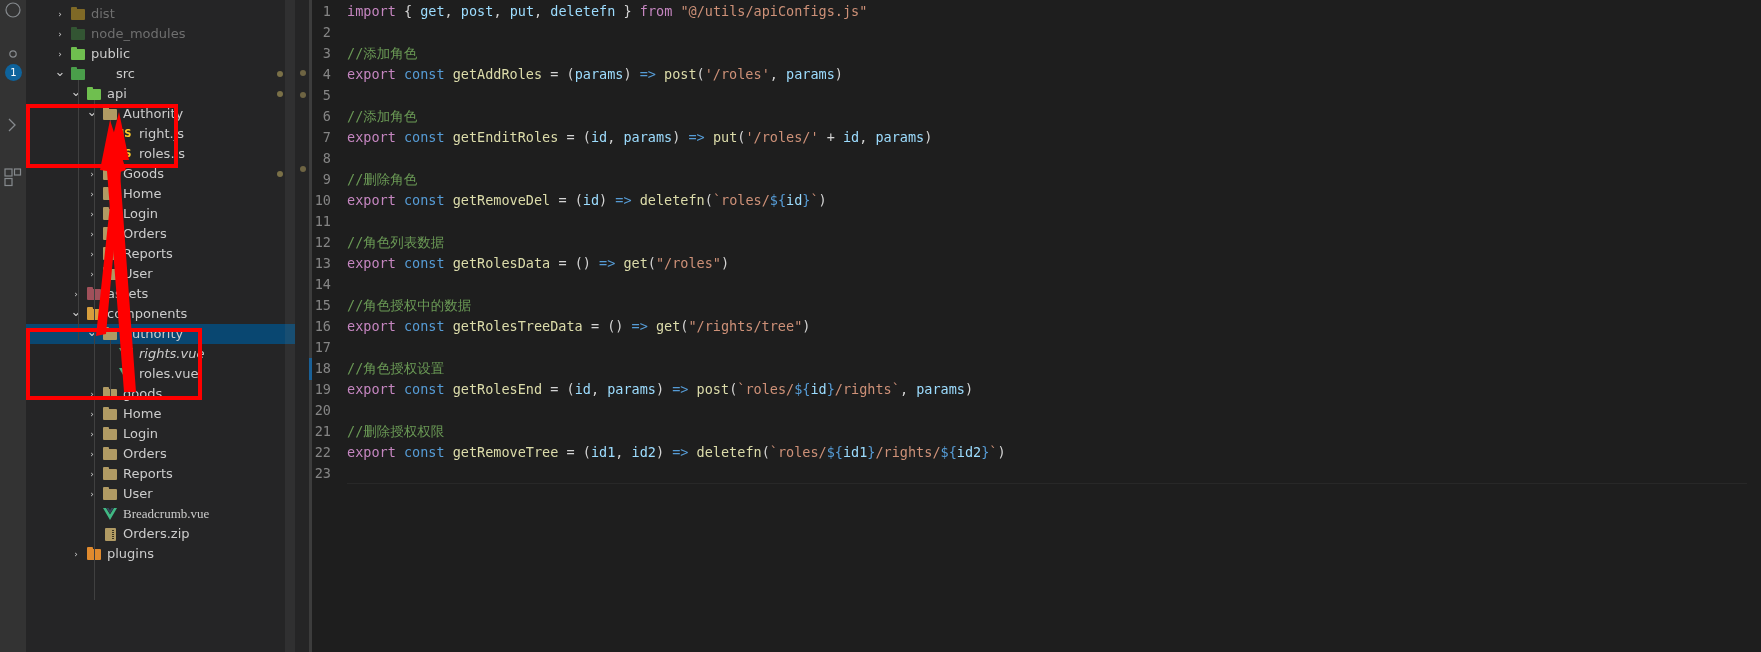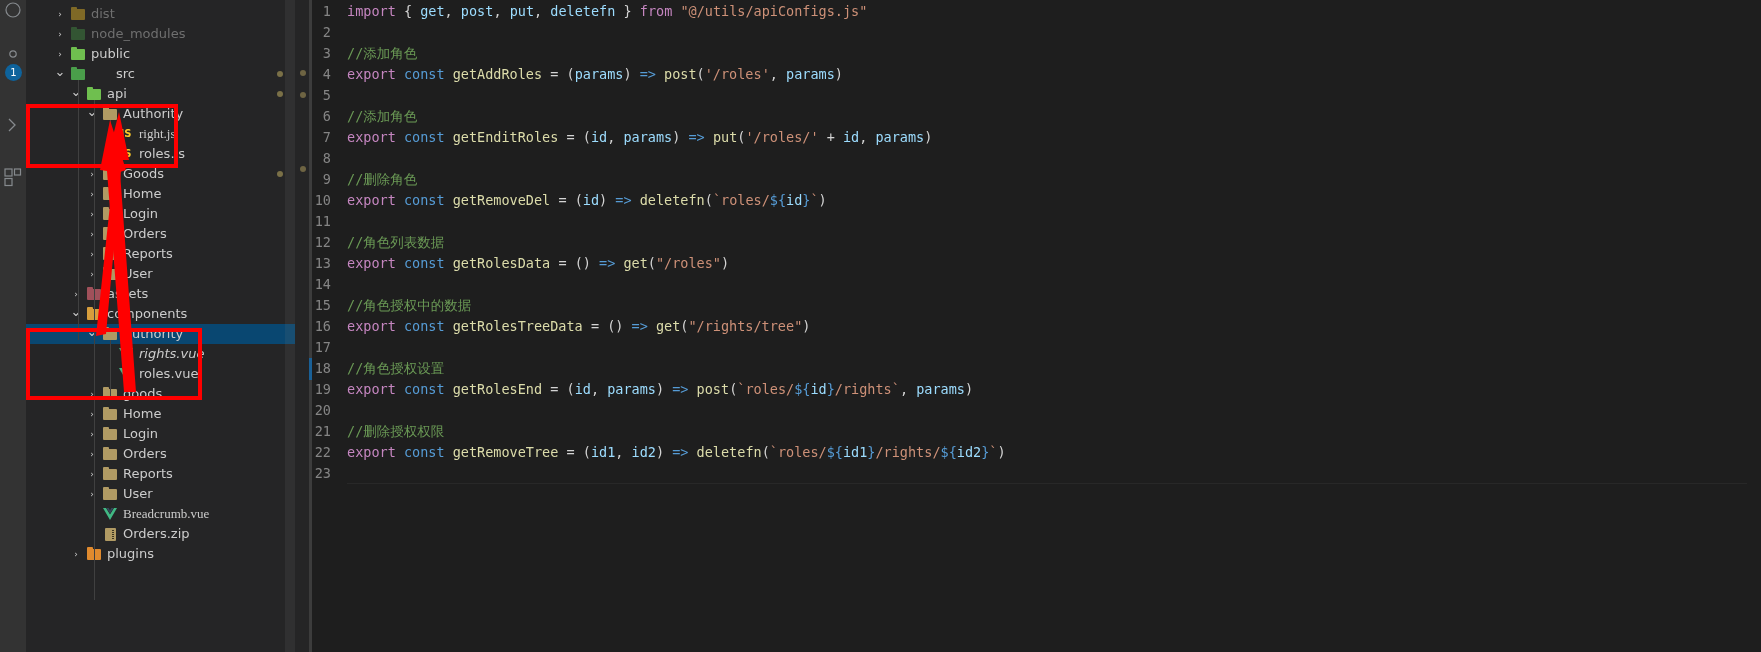--- a/index.html
+++ b/index.html
@@ -212,21 +212,21 @@
           <span class="twisty" style="left: 60px; font-size: 13px; padding-bottom: 5px;">⌄</span>
           <span class="ficon" style="left: 76px;">
             <span class="folder f-tan"></span>
           </span>
           <span class="lbl" style="left: 97px;">Authority</span>
         </div>
         <div class="row" style="top: 124px; position: absolute; left: 0px; width: 269px;">
           <span class="ficon" style="left: 92px;">
             <span class="js-ico">JS</span>
           </span>
-          <span class="lbl" style="left: 113px; font-family: Liberation Serif, serif;">right.js</span>
+          <span class="lbl" style="left: 113px;">right.js</span>
         </div>
         <div class="row" style="top: 144px; position: absolute; left: 0px; width: 269px;">
           <span class="ficon" style="left: 92px;">
             <span class="js-ico">JS</span>
           </span>
           <span class="lbl" style="left: 113px;">roles.js</span>
         </div>
         <div class="row" style="top: 164px; position: absolute; left: 0px; width: 269px;">
           <span class="twisty" style="left: 60px;">›</span>
           <span class="ficon" style="left: 76px;">

